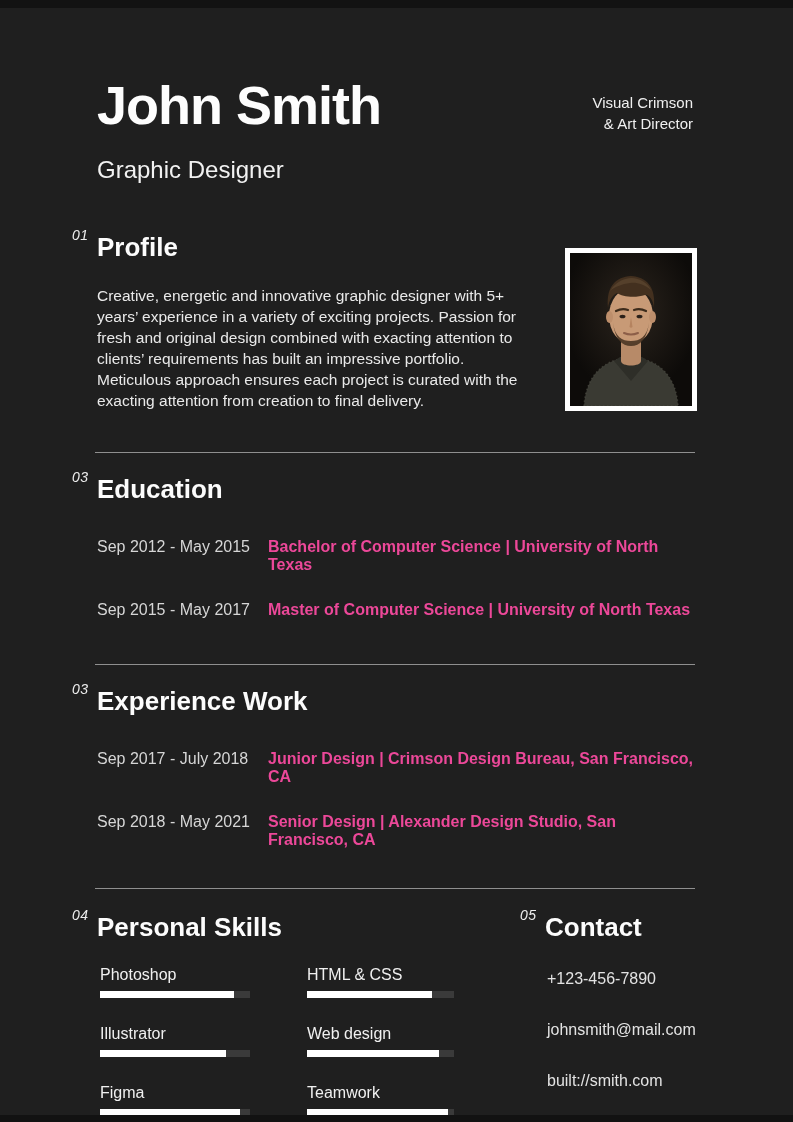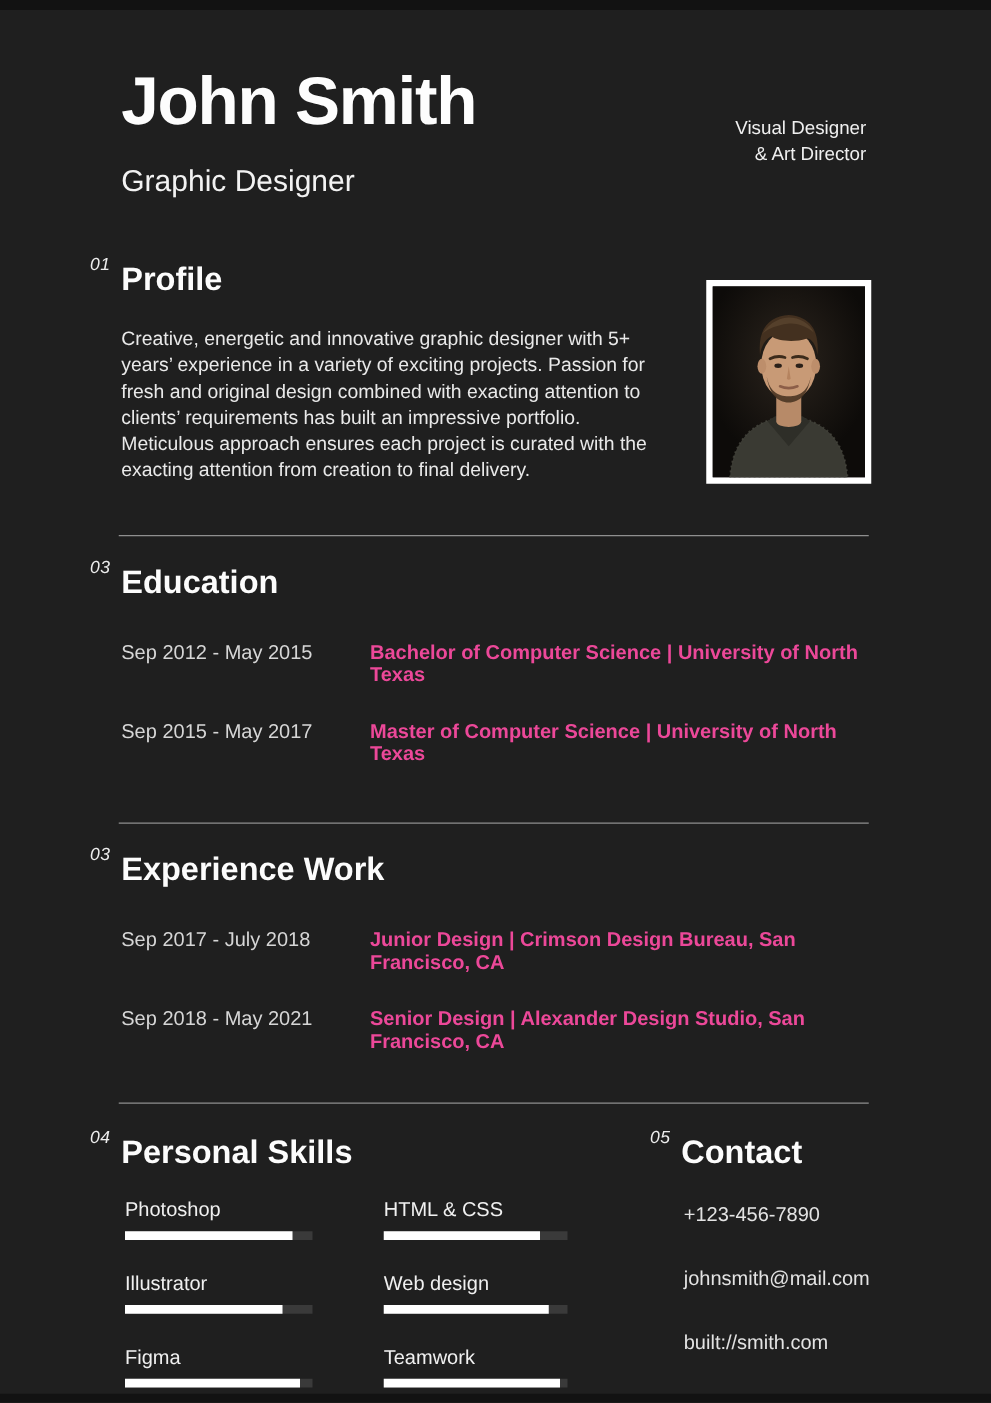--- a/index.html
+++ b/index.html
@@ -11,21 +11,21 @@
     position:relative;
     overflow:hidden;
   }
   .edge-bar { position:absolute; left:0; width:793px; background:#121212; }
   .edge-top { top:0; height:8px; }
   .edge-bottom { bottom:0; height:7px; }
 
   .page { padding:0 96px 0 97px; position:relative; }
 
   
-  .header { position:relative; padding-top:52px; }
+  .header { position:relative; padding-top:76px; }
   .name {
     font-size:54px; font-weight:bold; letter-spacing:-1px; line-height:1.1;
     color:#fdfdfd;
   }
   .job-title { font-size:24px; font-weight:400; color:#f2f2f2; margin-top:21px; }
   .tagline {
     position:absolute; right:4px; top:92px;
     text-align:right; font-size:15px; line-height:21px; color:#f0f0f0;
   }
 
@@ -49,21 +49,21 @@
     width:132px; height:163px; background:#ffffff; padding:5px;
     flex:none;
   }
   .photo-frame svg { display:block; width:122px; height:153px; }
 
   .divider-1 { margin-top:41px; }
 
   
   .rows-section { margin-top:21px; }
   .rows-section .sec-head { margin-bottom:6px; }
-  .row-line { display:flex; margin-top:27px; align-items:baseline;gap:28px; }
+  .row-line { display:flex; margin-top:27px; align-items:baseline; }
   .row-dates { flex:0 0 171px; font-size:16px; font-weight:400; color:#d6d6d6; }
   .row-detail { font-size:16px; font-weight:bold; color:#ec4899; }
   .divider-2 { margin-top:45px; }
   .divider-3 { margin-top:39px; }
 
   
   .bottom { display:flex; margin-top:23px; }
   .skills-block { width:380px; flex:none; }
   .skills-grid {
     display:grid; grid-template-columns:150px 147px; column-gap:57px;
@@ -82,21 +82,21 @@
 <body>
 
 <div class="edge-bar edge-top"></div>
 
 <div class="page">
 
   <div class="header">
     <div class="name">John Smith</div>
     <div class="job-title">Graphic Designer</div>
     <div class="tagline">
-      <div>Visual Designer</div>
+      <div>Visual Crimson</div>
       <div>&amp; Art Director</div>
     </div>
   </div>
 
   <div class="profile">
     <div class="sec-head">
       <span class="sec-num">01</span>
       <span class="sec-title">Profile</span>
     </div>
     <div class="profile-body">

